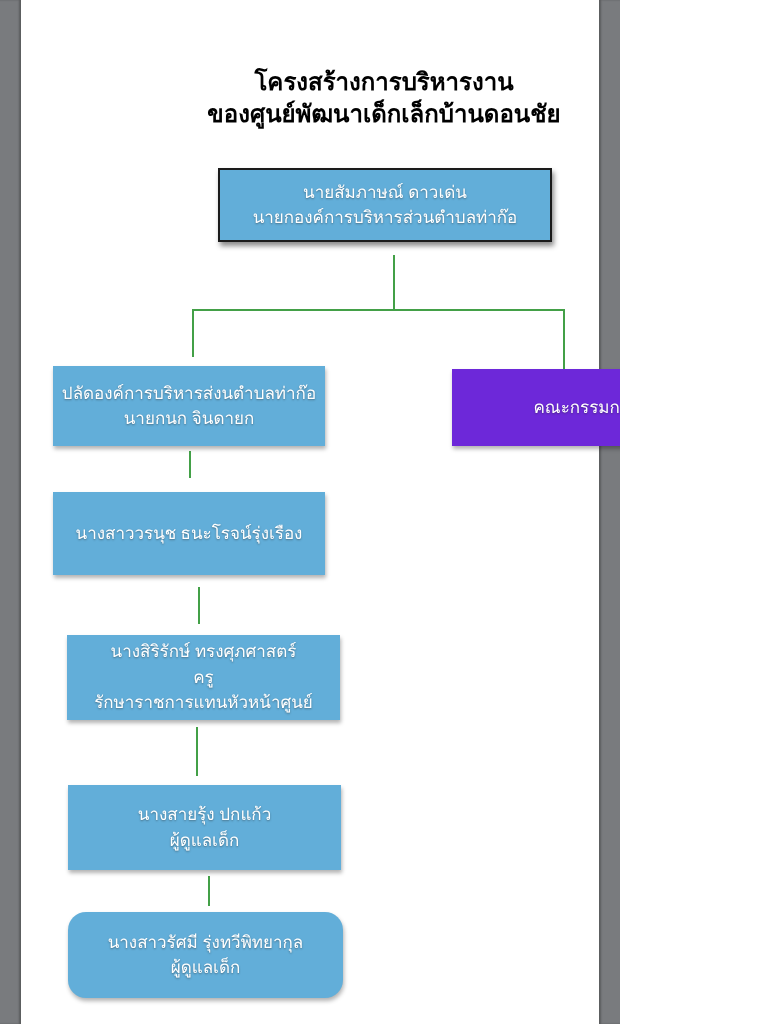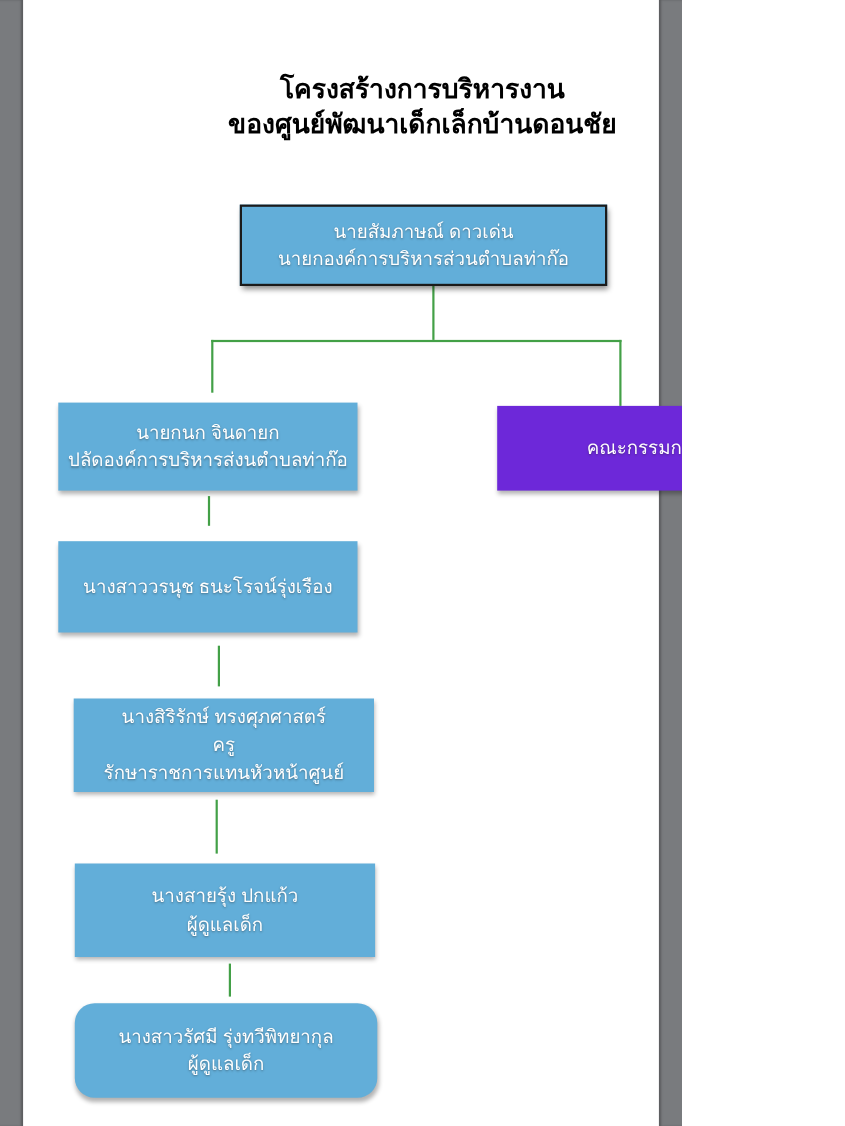--- a/index.html
+++ b/index.html
@@ -61,21 +61,21 @@
   .node.bordered {
     border: 2px solid #1b1b1b;
     box-shadow: 2px 4px 5px rgba(0,0,0,0.45);
   }
 
   .connector {
     position: absolute;
     background: #43a047;
   }
 
-  #n-chairman   { left: 218px; top: 186px; width: 334px; height: 74px; }
+  #n-chairman   { left: 218px; top: 168px; width: 334px; height: 74px; }
   #n-deputy     { left: 53px;  top: 366px; width: 272px; height: 80px; }
   #n-committee  { left: 452px; top: 369px; width: 268px; height: 77px; }
   #n-eduhead    { left: 53px;  top: 492px; width: 272px; height: 83px; font-family: Liberation Serif, serif; }
   #n-teacher    { left: 67px;  top: 635px; width: 273px; height: 85px; }
   #n-caretaker1 { left: 68px;  top: 785px; width: 273px; height: 85px; }
   #n-caretaker2 { left: 68px;  top: 912px; width: 275px; height: 86px; border-radius: 18px; }
 
   #c-top-drop    { left: 393px; top: 255px; width: 2px;   height: 54px; }
   #c-horizontal  { left: 192px; top: 309px; width: 373px; height: 2px;  }
   #c-left-drop   { left: 192px; top: 309px; width: 2px;   height: 48px; }
@@ -106,22 +106,22 @@
   <div class="connector" id="c-edu-teacher"></div>
   <div class="connector" id="c-teacher-c1"></div>
   <div class="connector" id="c-c1-c2"></div>
 
   <div class="node blue bordered" id="n-chairman">
     <div>นายสัมภาษณ์  ดาวเด่น</div>
     <div>นายกองค์การบริหารส่วนตำบลท่าก๊อ</div>
   </div>
 
   <div class="node blue" id="n-deputy">
+    <div>ปลัดองค์การบริหารส่งนตำบลท่าก๊อ</div>
     <div>นายกนก  จินดายก</div>
-    <div>ปลัดองค์การบริหารส่งนตำบลท่าก๊อ</div>
   </div>
 
   <div class="node green" id="n-committee">
     <div>คณะกรรมการ</div>
   </div>
 
   <div class="node blue" id="n-eduhead">
     <div>นางสาววรนุช  ธนะโรจน์รุ่งเรือง</div>
   </div>
 

